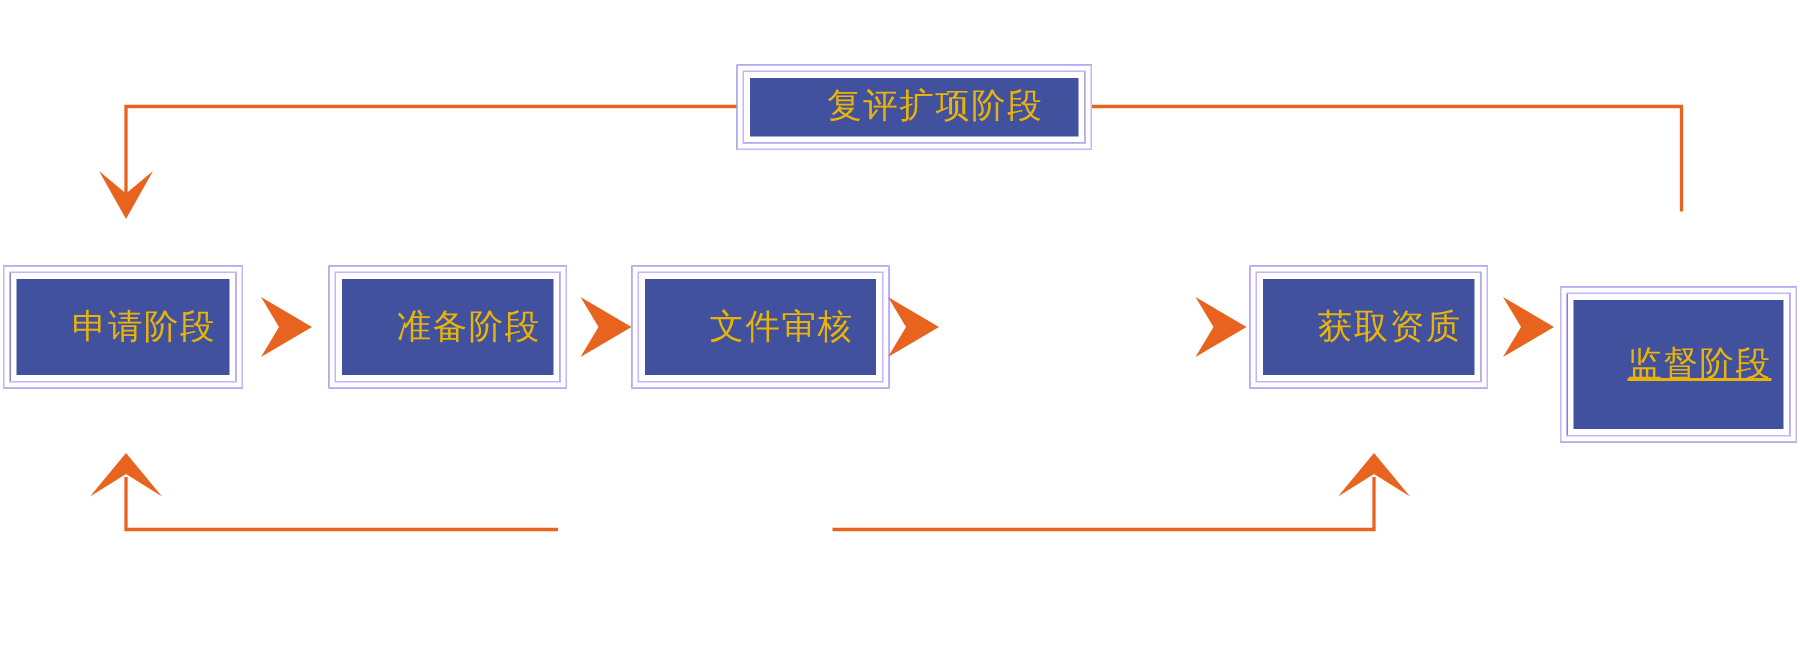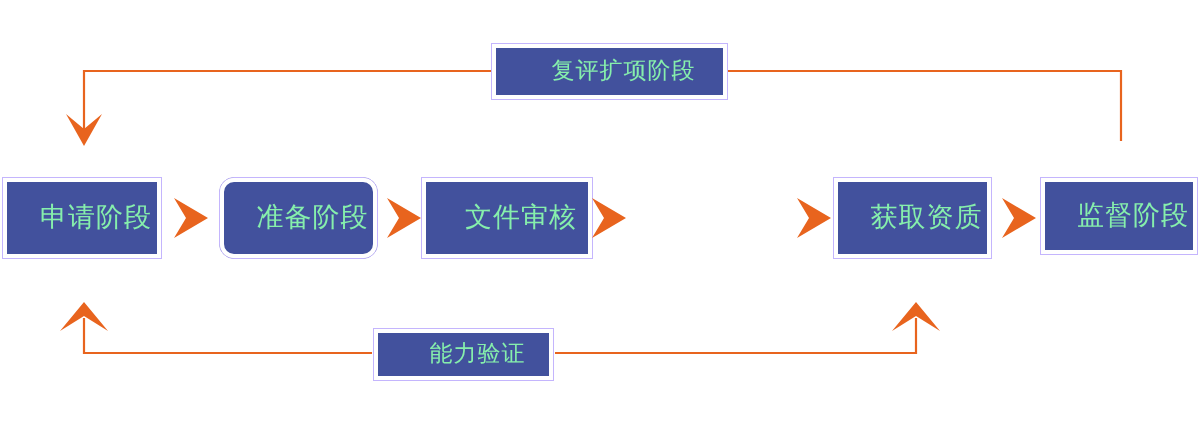--- a/index.html
+++ b/index.html
@@ -23,39 +23,39 @@
     left: 0;
     top: 0;
     width: 1200px;
     height: 433px;
   }
   
   .node {
     position: absolute;
     box-sizing: border-box;
     background: #42519D;
-    border: 1px solid #c4b5fd;
+    border: 5px solid #c4b5fd;
     outline: 3px solid #ffffff;
     outline-offset: -4px;
     display: flex;
     align-items: center;
     justify-content: center;
-    color: #86efac;
+    color: #eab308;
     letter-spacing: 1px;
     white-space: nowrap;
     box-shadow: inset 0 0 0 4px #ffffff, inset 0 0 0 5px #42519D;
     padding-left: 28px;
   }
   .node .label {
     display: block;
     line-height: 1;
     padding-bottom: 2px;
   }
   .stage-node {
-    font-size: 27px;
+    font-size: 23px;
   }
   .side-node {
     font-size: 23px;
   }
   
   .chevron {
     position: absolute;
     width: 38px;
     height: 44px;
   }
@@ -81,34 +81,34 @@
       <path d="M 60 331 L 84 302 L 108 331 L 84 316 Z" fill="#E8641E"></path>
 
       <path d="M 892 331 L 916 302 L 940 331 L 916 316 Z" fill="#E8641E"></path>
     </g>
   </svg>
 
   <div class="node stage-node" style="left:2px; top:177px; width:160px; height:82px;">
     <span class="label">申请阶段</span>
   </div>
 
-  <div class="node stage-node" style="left:219px; top:177px; width:159px; height:82px;border-radius:15px;">
+  <div class="node stage-node" style="left:219px; top:177px; width:159px; height:82px;">
     <span class="label">准备阶段</span>
   </div>
 
   <div class="node stage-node" style="left:421px; top:177px; width:172px; height:82px;">
     <span class="label">文件审核</span>
   </div>
 
 
   <div class="node stage-node" style="left:833px; top:177px; width:159px; height:82px;font-family:Liberation Serif, serif;">
     <span class="label">获取资质</span>
   </div>
 
-  <div class="node stage-node" style="left:1040px; top:177px; width:158px; height:78px;">
+  <div class="node stage-node" style="left:1040px; top:191px; width:158px; height:104px;text-decoration:underline;">
     <span class="label">监督阶段</span>
   </div>
 
   <svg class="chevron" style="left:172px; top:196px;" viewBox="0 0 38 44">
     <path d="M 2 2 L 36 22 L 2 42 L 14 22 Z" fill="#E8641E"></path>
   </svg>
   <svg class="chevron" style="left:385px; top:196px;" viewBox="0 0 38 44">
     <path d="M 2 2 L 36 22 L 2 42 L 14 22 Z" fill="#E8641E"></path>
   </svg>
   <svg class="chevron" style="left:590px; top:196px;" viewBox="0 0 38 44">
@@ -118,17 +118,14 @@
     <path d="M 2 2 L 36 22 L 2 42 L 14 22 Z" fill="#E8641E"></path>
   </svg>
   <svg class="chevron" style="left:1000px; top:196px;" viewBox="0 0 38 44">
     <path d="M 2 2 L 36 22 L 2 42 L 14 22 Z" fill="#E8641E"></path>
   </svg>
 
   <div class="node side-node" style="left:491px; top:43px; width:237px; height:57px;">
     <span class="label">复评扩项阶段</span>
   </div>
 
-  <div class="node side-node" style="left:373px; top:328px; width:181px; height:53px;">
-    <span class="label">能力验证</span>
-  </div>
 
 </div>
 
 </body></html>

